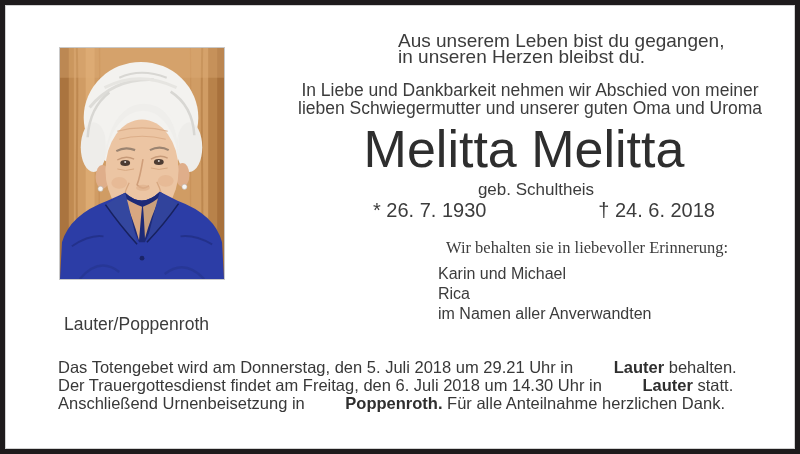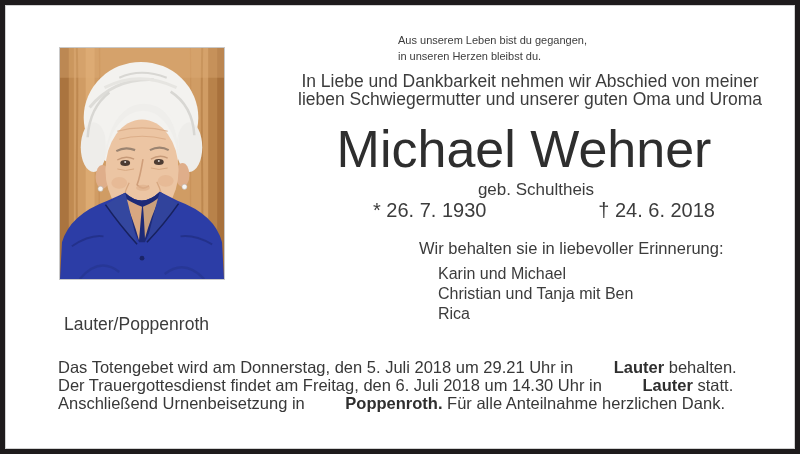--- a/index.html
+++ b/index.html
@@ -30,24 +30,24 @@
     box-sizing:border-box;
     background:#cf9a63;
   }
   .photo svg{display:block;width:100%;height:100%;}
   .caption{
     left:64px;top:314px;
     font-size:17.5px;line-height:20px;color:#3c3c3c;
   }
   .verse{
     left:398px;top:33px;
-    font-size:11px;line-height:15.5px;color:#3c3c3c;
+    font-size:19px;line-height:15.5px;color:#3c3c3c;
   }
   .intro{
-    left:260px;top:72px;width:540px;
+    left:260px;top:81px;width:540px;
     text-align:center;
     font-size:17.5px;line-height:18px;color:#3c3c3c;
   }
   .deceased-name{
     left:254px;top:122px;width:540px;
     text-align:center;
     font-size:52px;line-height:54px;
     color:#2e2e2e;
     letter-spacing:0px;
     white-space:nowrap;
@@ -57,22 +57,22 @@
     text-align:center;
     font-size:17px;line-height:18px;color:#3c3c3c;
   }
   .dates{
     left:373px;top:199px;width:342px;
     display:flex;justify-content:space-between;
     font-size:20px;line-height:22px;color:#3c3c3c;
     white-space:nowrap;
   }
   .remember{
-    left:419px;top:239px;
-    font-size:16.5px;line-height:18px;color:#3c3c3c;
+    left:446px;top:239px;
+    font-size:16.5px;line-height:18px;color:#3c3c3c;font-family:Liberation Serif, serif;
   }
   .mourners{
     left:438px;top:264px;
     font-size:16px;line-height:20px;color:#3c3c3c;
   }
   .funeral{
     left:58px;top:358px;width:700px;
     font-size:16.5px;line-height:18px;color:#383838;
   }
   .funeral .b{font-weight:bold;color:#2f2f2f;margin-left:36px;}
@@ -170,35 +170,35 @@
   <div class="abs verse">
     <div>Aus unserem Leben bist du gegangen,</div>
     <div>in unseren Herzen bleibst du.</div>
   </div>
 
   <div class="abs intro">
     <div>In Liebe und Dankbarkeit nehmen wir Abschied von meiner</div>
     <div>lieben Schwiegermutter und unserer guten Oma und Uroma</div>
   </div>
 
-  <div class="abs deceased-name">Michael Wehner</div>
+  <div class="abs deceased-name">Melitta Melitta</div>
 
   <div class="abs maiden">geb. Schultheis</div>
 
   <div class="abs dates">
     <span>* 26. 7. 1930</span>
     <span>† 24. 6. 2018</span>
   </div>
 
   <div class="abs remember">Wir behalten sie in liebevoller Erinnerung:</div>
 
   <div class="abs mourners">
     <div>Karin und Michael</div>
-    <div>Christian und Tanja mit Ben</div>
     <div>Rica</div>
+    <div>im Namen aller Anverwandten</div>
   </div>
 
   <div class="abs funeral">
     <div><span>Das Totengebet wird am Donnerstag, den 5. Juli 2018 um 29.21 Uhr in </span><span class="b">Lauter</span><span> behalten.</span></div>
     <div><span>Der Trauergottesdienst findet am Freitag, den 6. Juli 2018 um 14.30 Uhr in </span><span class="b">Lauter</span><span> statt.</span></div>
     <div><span>Anschließend Urnenbeisetzung in </span><span class="b">Poppenroth.</span><span> Für alle Anteilnahme herzlichen Dank.</span></div>
   </div>
 
   <div class="frame"></div>
   <div class="frame-inner-line"></div>

